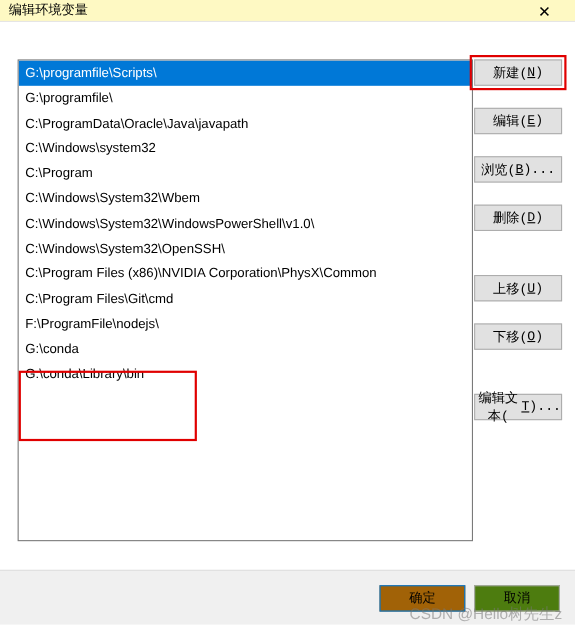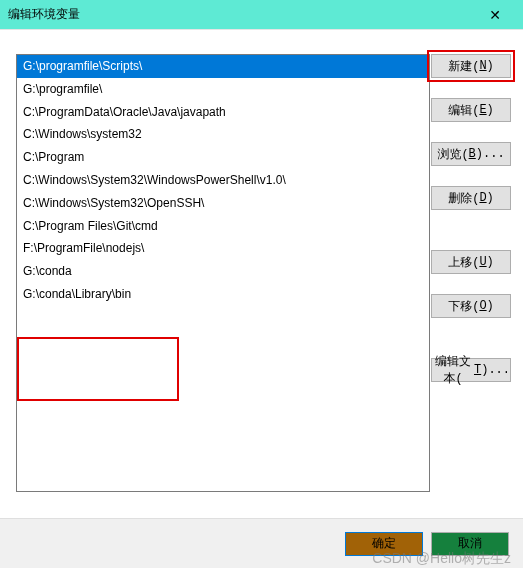--- a/index.html
+++ b/index.html
@@ -6,26 +6,26 @@
 body {
   font-family: "Microsoft YaHei", "Segoe UI", Tahoma, sans-serif;
   font-size: 12px;
   background: #fff;
   width: 523px;
   height: 568px;
   position: relative;
   overflow: hidden;
 }
 .titlebar {
-  height: 30px;
+  height: 20px;
   border-bottom: 1px solid #e5e5e5;
   display: flex;
   align-items: center;
   padding: 0 8px;
-  background: #5eead4;
+  background: #fef9c3;
 }
 .titlebar .title { font-size: 12px; color: #000; }
 .titlebar .close {
   margin-left: auto;
   width: 40px;
   height: 30px;
   display: flex;
   align-items: center;
   justify-content: center;
   font-size: 14px;
@@ -86,21 +86,21 @@
   left: 0; right: 0; bottom: 0;
   height: 50px;
   border-top: 1px solid #dfdfdf;
   background: #f0f0f0;
   display: flex;
   align-items: center;
   justify-content: flex-end;
   padding: 0 14px;
   gap: 8px;
 }
-.bottom-bar .btn { width: 78px; background: #15803d; }
+.bottom-bar .btn { width: 78px; background: #4d7c0f; }
 .bottom-bar .btn.primary { border: 1px solid #0078d7; background: #a16207; }
 .hl-red {
   position: absolute;
   border: 2px solid #e00000;
   pointer-events: none;
 }
 .hl-new { top: 20px; right: 8px; width: 88px; height: 32px; }
 .hl-conda { top: 307px; left: 17px; width: 162px; height: 64px; }
 .watermark {
   position: absolute;
@@ -120,22 +120,24 @@
   </div>
 </div>
 
 <div class="content-area">
   <div class="listbox" id="listbox">
       <div class="list-item selected">G:\programfile\Scripts\</div>
       <div class="list-item">G:\programfile\</div>
       <div class="list-item">C:\ProgramData\Oracle\Java\javapath</div>
       <div class="list-item">C:\Windows\system32</div>
       <div class="list-item">C:\Program</div>
+      <div class="list-item">C:\Windows\System32\Wbem</div>
       <div class="list-item">C:\Windows\System32\WindowsPowerShell\v1.0\</div>
       <div class="list-item">C:\Windows\System32\OpenSSH\</div>
+      <div class="list-item">C:\Program Files (x86)\NVIDIA Corporation\PhysX\Common</div>
       <div class="list-item">C:\Program Files\Git\cmd</div>
       <div class="list-item">F:\ProgramFile\nodejs\</div>
       <div class="list-item">G:\conda</div>
       <div class="list-item">G:\conda\Library\bin</div>
     </div>
 
   <div class="side-buttons">
     <button class="btn">
       <span>新建(</span>
         <u>N</u>

